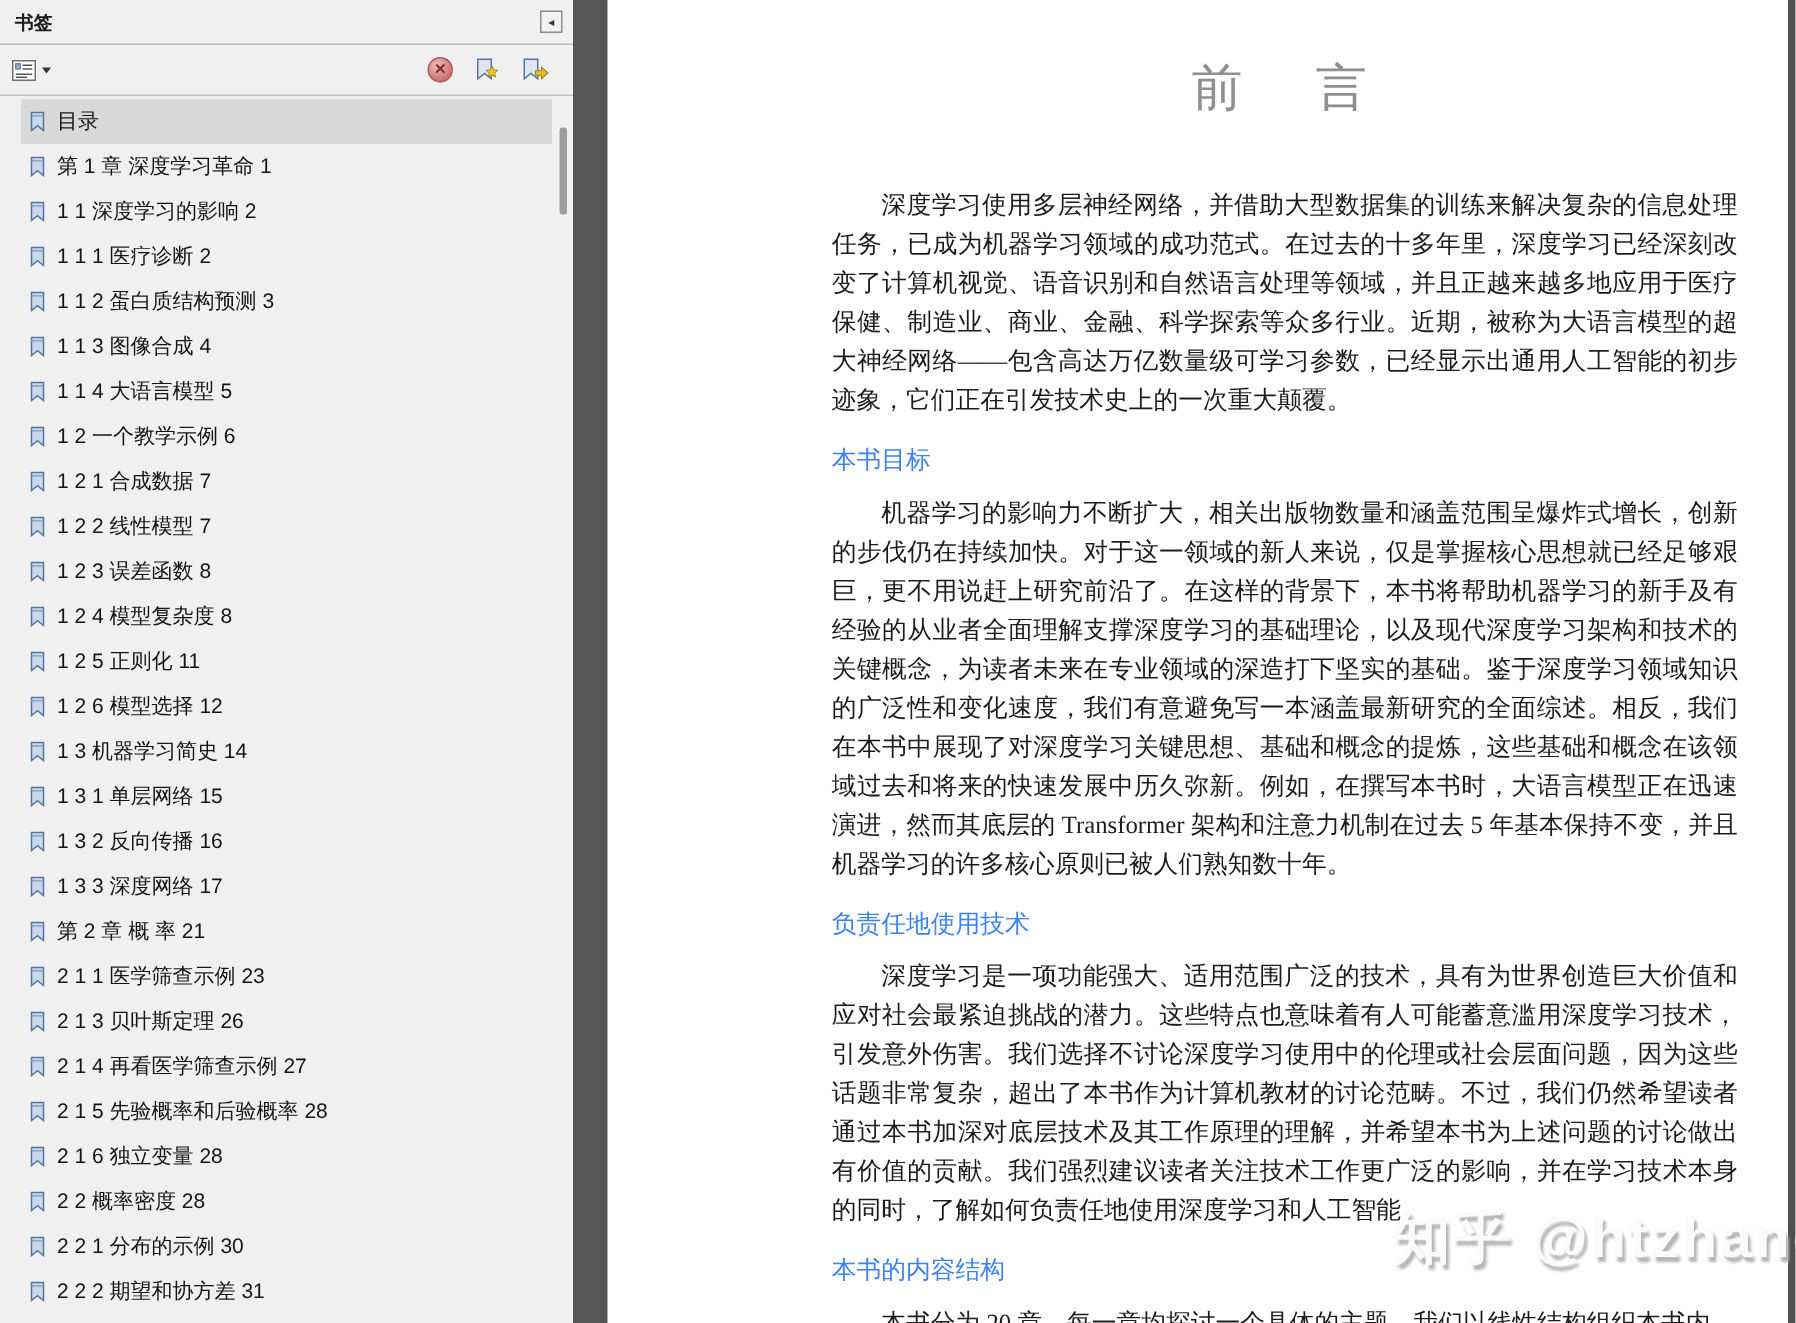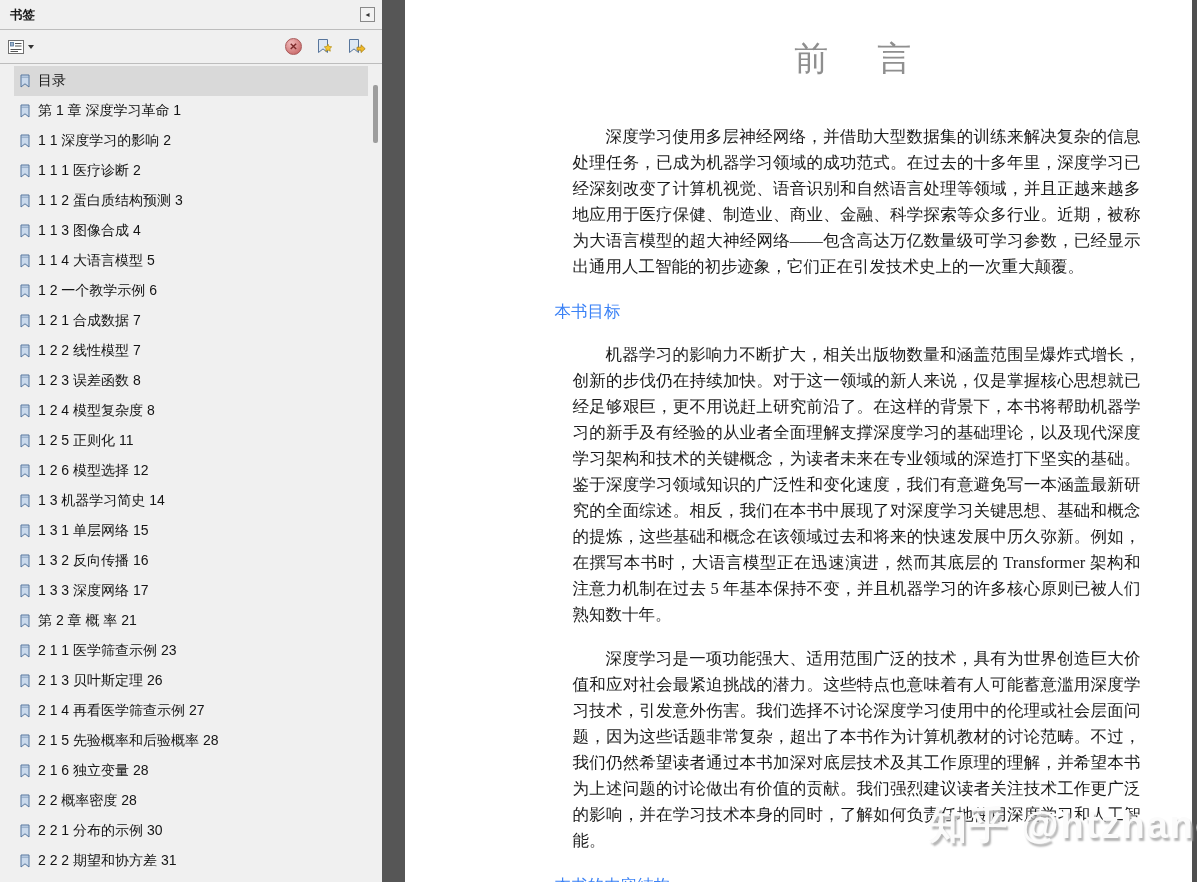--- a/index.html
+++ b/index.html
@@ -37,21 +37,21 @@
   
   .canvas { position:absolute; left:382px; top:0; right:0; bottom:0; background:#565656; }
   .page { position:absolute; left:23px; top:0; width:903px; height:882px; background:#ffffff;
           overflow:hidden; }
   .right-strip { position:absolute; right:0; top:0; width:5px; height:882px; background:#4f4f4f; z-index:4; }
 
   .page-title { margin-top:36px; text-align:center; font-family:"Liberation Serif", serif;
                 font-size:34px; color:#8f8f8f; letter-spacing:0.22em; }
   .page-body { width:604px; margin:42px auto 0; font-family:"Liberation Serif", serif;
                font-size:16.5px; line-height:26px; color:#1b1b1b; text-align:justify; }
-  .para { text-indent:2em; margin:18px; }
+  .para { text-indent:2em; margin:0; }
   .sec-heading { font-family:"Liberation Sans", sans-serif; font-size:16.5px; color:#3b82f6;
                  margin:14px 0 9px 0; }
   .watermark { position:absolute; left:524px; top:800px; font-size:38px; font-weight:600;
                letter-spacing:2px; color:#fbfbfb; text-shadow:2px 3px 2px #b4b4b4;
                white-space:nowrap; z-index:5; }
 </style>
 </head>
 <body>
 
 <div class="sidebar">
@@ -295,20 +295,21 @@
   <div class="sb-scroll"></div>
 </div>
 
 <div class="canvas">
   <div class="page">
     <div class="page-title">前　言</div>
     <div class="page-body">
         <p class="para">深度学习使用多层神经网络，并借助大型数据集的训练来解决复杂的信息处理任务，已成为机器学习领域的成功范式。在过去的十多年里，深度学习已经深刻改变了计算机视觉、语音识别和自然语言处理等领域，并且正越来越多地应用于医疗保健、制造业、商业、金融、科学探索等众多行业。近期，被称为大语言模型的超大神经网络——包含高达万亿数量级可学习参数，已经显示出通用人工智能的初步迹象，它们正在引发技术史上的一次重大颠覆。</p>
         <div class="sec-heading">本书目标</div>
         <p class="para">机器学习的影响力不断扩大，相关出版物数量和涵盖范围呈爆炸式增长，创新的步伐仍在持续加快。对于这一领域的新人来说，仅是掌握核心思想就已经足够艰巨，更不用说赶上研究前沿了。在这样的背景下，本书将帮助机器学习的新手及有经验的从业者全面理解支撑深度学习的基础理论，以及现代深度学习架构和技术的关键概念，为读者未来在专业领域的深造打下坚实的基础。鉴于深度学习领域知识的广泛性和变化速度，我们有意避免写一本涵盖最新研究的全面综述。相反，我们在本书中展现了对深度学习关键思想、基础和概念的提炼，这些基础和概念在该领域过去和将来的快速发展中历久弥新。例如，在撰写本书时，大语言模型正在迅速演进，然而其底层的 Transformer 架构和注意力机制在过去 5 年基本保持不变，并且机器学习的许多核心原则已被人们熟知数十年。</p>
+        <div class="sec-heading">负责任地使用技术</div>
         <p class="para">深度学习是一项功能强大、适用范围广泛的技术，具有为世界创造巨大价值和应对社会最紧迫挑战的潜力。这些特点也意味着有人可能蓄意滥用深度学习技术，引发意外伤害。我们选择不讨论深度学习使用中的伦理或社会层面问题，因为这些话题非常复杂，超出了本书作为计算机教材的讨论范畴。不过，我们仍然希望读者通过本书加深对底层技术及其工作原理的理解，并希望本书为上述问题的讨论做出有价值的贡献。我们强烈建议读者关注技术工作更广泛的影响，并在学习技术本身的同时，了解如何负责任地使用深度学习和人工智能。</p>
         <div class="sec-heading">本书的内容结构</div>
         <p class="para">本书分为 20 章，每一章均探讨一个具体的主题。我们以线性结构组织本书内</p>
       </div>
     <div class="watermark">知乎 @htzhang</div>
   </div>
 </div>
 <div class="right-strip"></div>
 
 </body></html>

